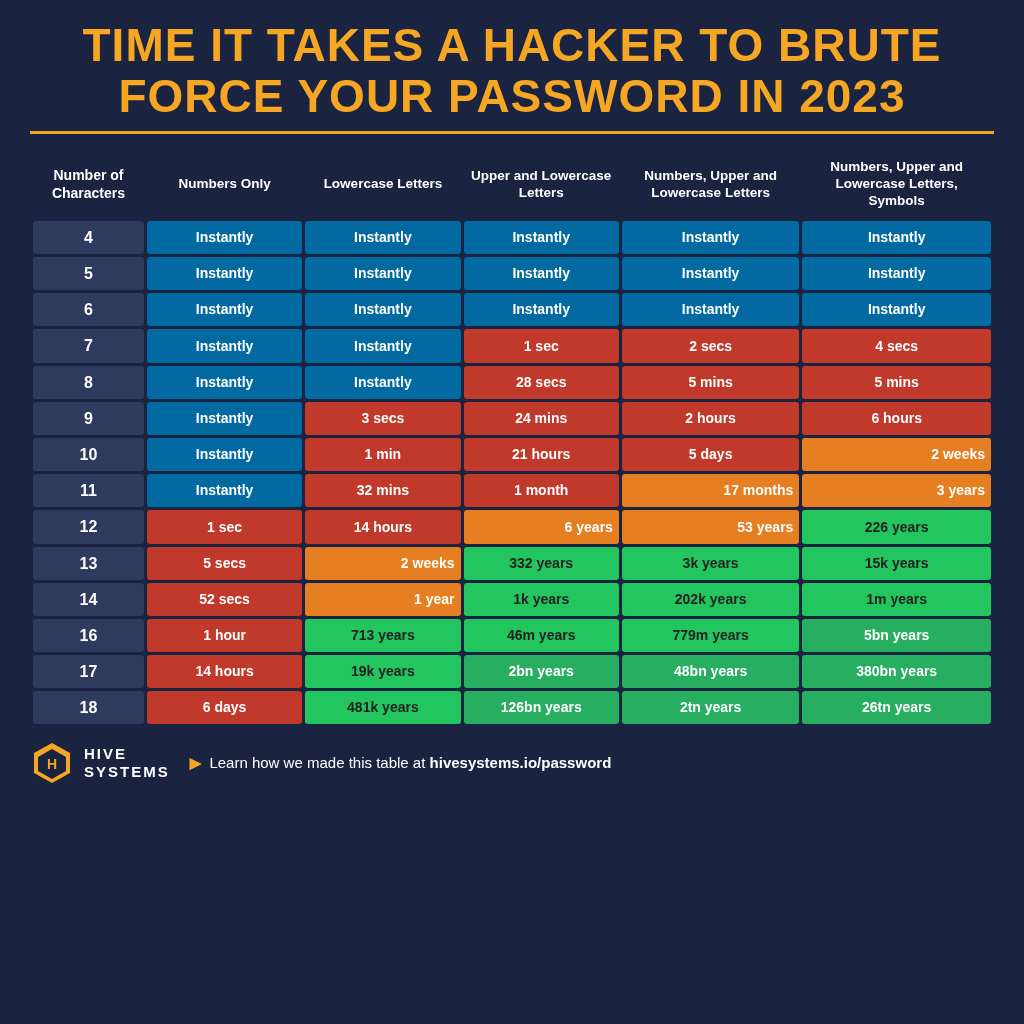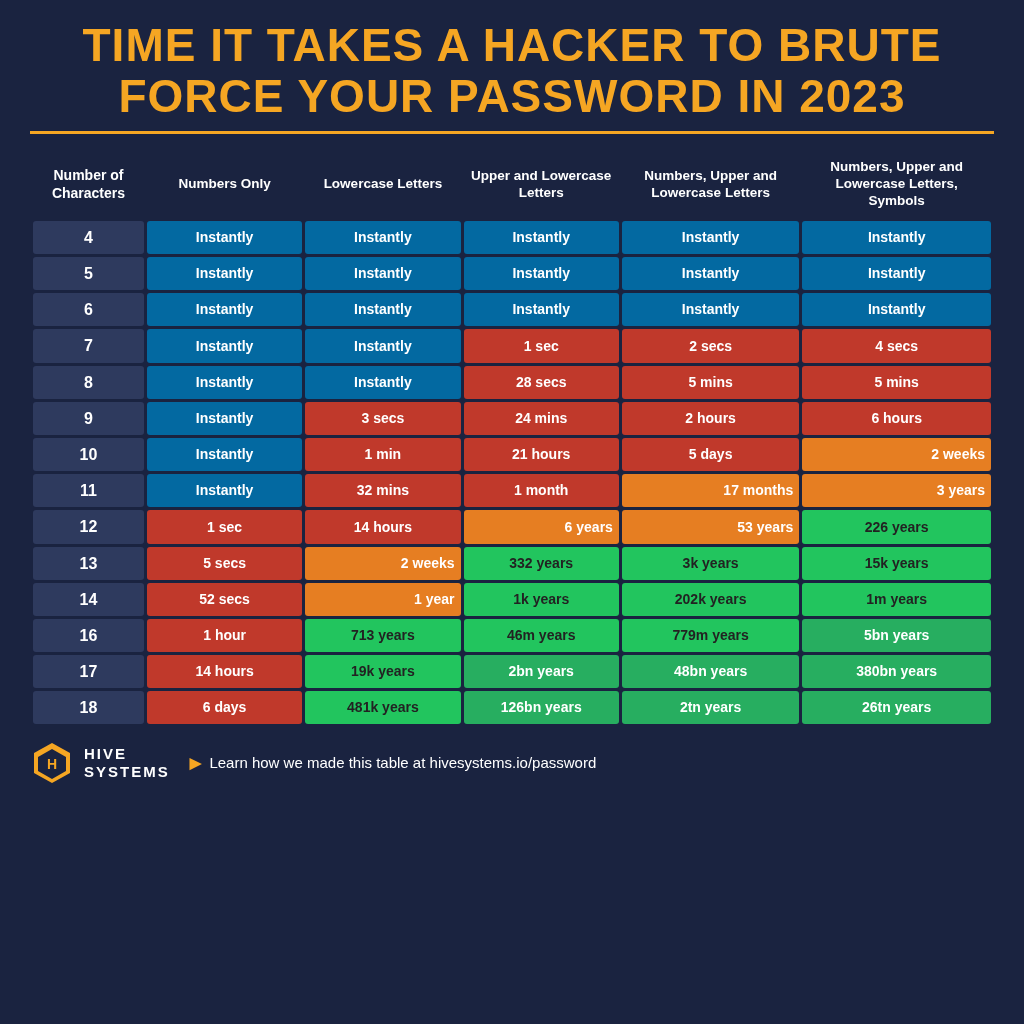--- a/index.html
+++ b/index.html
@@ -99,21 +99,21 @@
       font-size: 15px;
       letter-spacing: 2px;
       line-height: 1.2;
     }
     .footer-link {
       color: white;
       font-size: 15px;
       font-weight: 500;
     }
     .footer-link strong {
-      font-weight: 400;
+      font-weight: 700;
     }
     .footer-link .arrow {
       color: #f5a623;
       font-weight: 900;
       margin-right: 4px;
     }
     .table-wrapper {
       position: relative;
     }
   </style>

